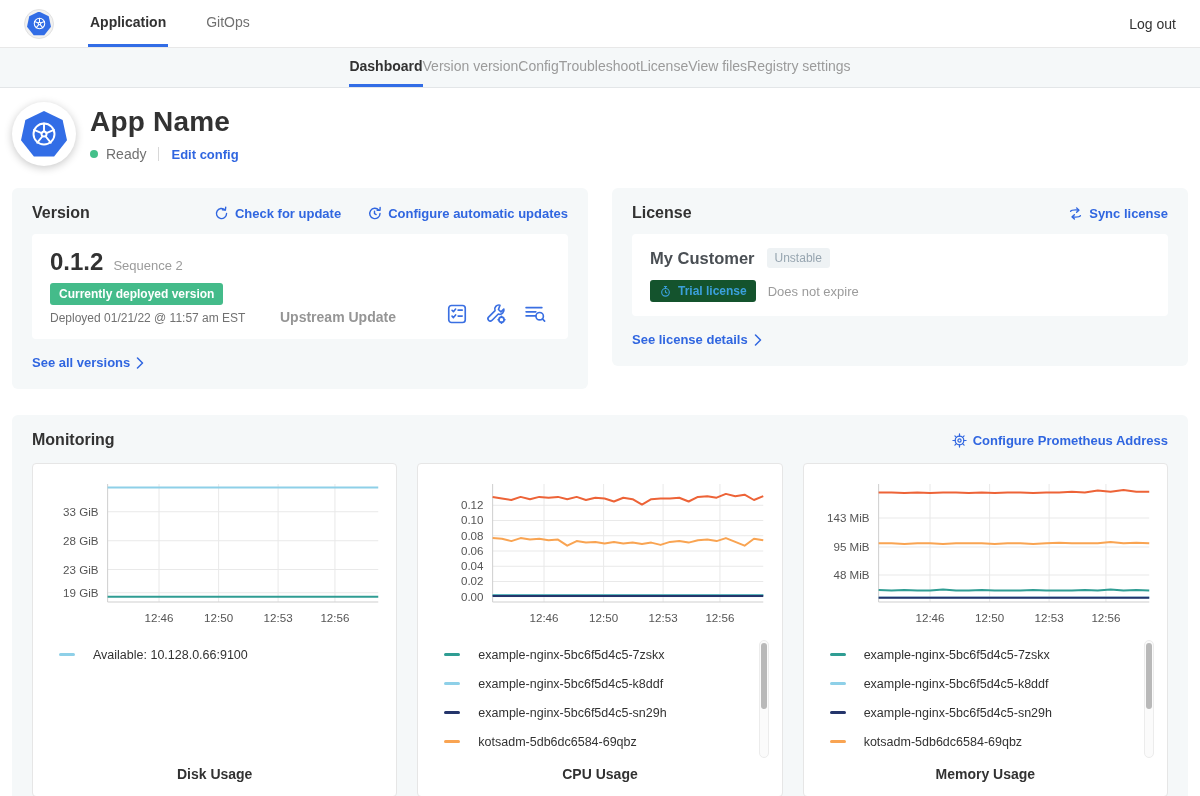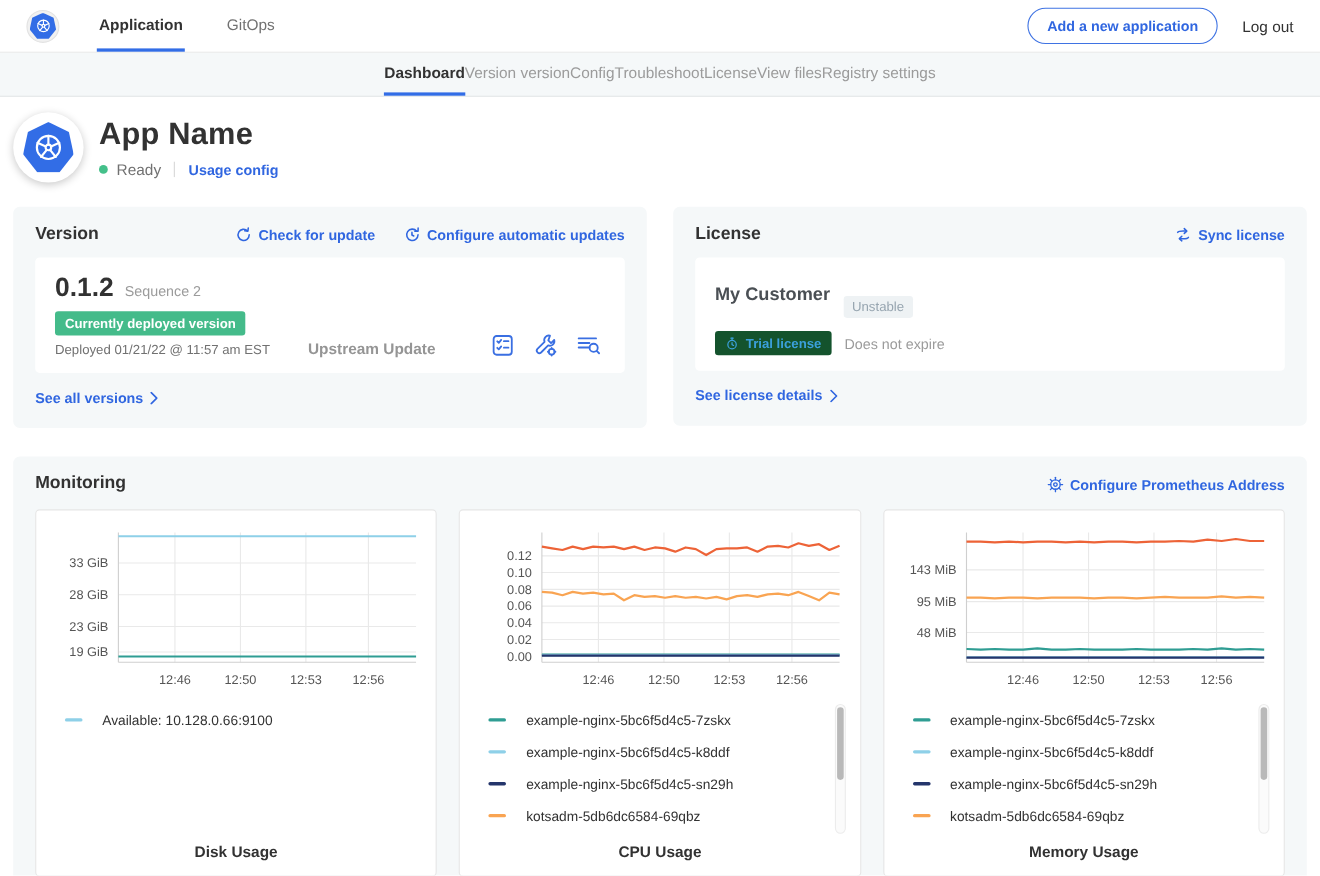--- a/index.html
+++ b/index.html
@@ -59,21 +59,21 @@
   .green-badge { display:inline-block; background:#44bb8a; color:#fff; font-size:12px; font-weight:bold;
     border-radius:3px; padding:4px 9px; margin:7px 0 6px; }
   .deployed { font-size:12px; color:#717171; }
   .upstream { flex:1; font-size:14px; font-weight:bold; color:#959595; }
   .version-icons { display:flex; gap:17px; color:#3a6fe2; padding-right:4px; }
   .version-icons .icn { cursor:pointer; display:flex; }
   .see-link { margin-top:14px; }
 
   .cust-row { display:flex; align-items:center; gap:12px; }
   .cust-name { font-size:16.5px; font-weight:bold; color:#4a4f54; }
-  .chan-badge { background:#eef2f4; color:#97a5b0; font-size:12px; padding:3px 8px; border-radius:3px;margin-top:21px; }
+  .chan-badge { background:#eef2f4; color:#97a5b0; font-size:12px; padding:3px 8px; border-radius:3px; }
   .lic-row2 { display:flex; align-items:center; gap:12px; margin-top:12px; }
   .trial-badge { display:inline-flex; align-items:center; gap:6px; background:#14532d; color:#3ba0dc;
     font-size:12px; font-weight:bold; padding:4px 9px; border-radius:3px; }
   .expiry { font-size:13px; color:#9b9b9b; }
 
   
   .monitoring { margin:26px 12px 14px; background:#f5f8f9; border-radius:6px; padding:16px 20px 20px; }
   .charts-row { display:flex; gap:20px; margin-top:14px; }
   .chart-card { flex:1; background:#fff; border:1px solid #e6e6e6; border-radius:4px;
     padding:12px 10px 14px; display:flex; flex-direction:column; }
@@ -105,21 +105,20 @@
           <line x1="14.5" y1="15.8" x2="11" y2="11.5"></line>
             <line x1="5.5" y1="15.8" x2="9" y2="11.5"></line>
           <line x1="3.4" y1="7.2" x2="8.4" y2="9.4"></line>
         </svg>
       </div>
     </div>
   </div>
   <div class="topnav-tab active">Application</div>
   <div class="topnav-tab">GitOps</div>
   <div class="topnav-right">
-    <button class="pill-btn">Add a new application</button>
     <span class="logout">Log out</span>
   </div>
 </div>
 
 <div class="subnav">
   <div class="subnav-tab active">Dashboard</div>
   <div class="subnav-tab">Version version</div>
   <div class="subnav-tab">Config</div>
   <div class="subnav-tab">Troubleshoot</div>
   <div class="subnav-tab">License</div>
@@ -140,21 +139,21 @@
         <line x1="3.4" y1="7.2" x2="8.4" y2="9.4"></line>
       </svg>
     </div>
   </div>
   <div class="app-header-text">
     <div class="app-name">App Name</div>
     <div class="app-status-row">
       <span class="dot"></span>
       <span class="status-text">Ready</span>
       <span class="vdiv"></span>
-      <span class="link">Usage config</span>
+      <span class="link">Edit config</span>
     </div>
   </div>
 </div>
 
 <div class="cards-row">
   <div class="panel">
     <div class="panel-head">
       <div class="panel-title">Version</div>
       <div class="links">
         <span class="link">

